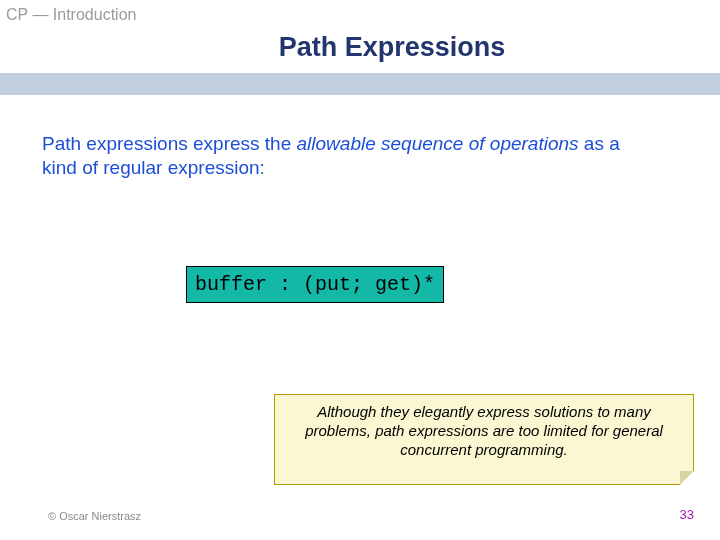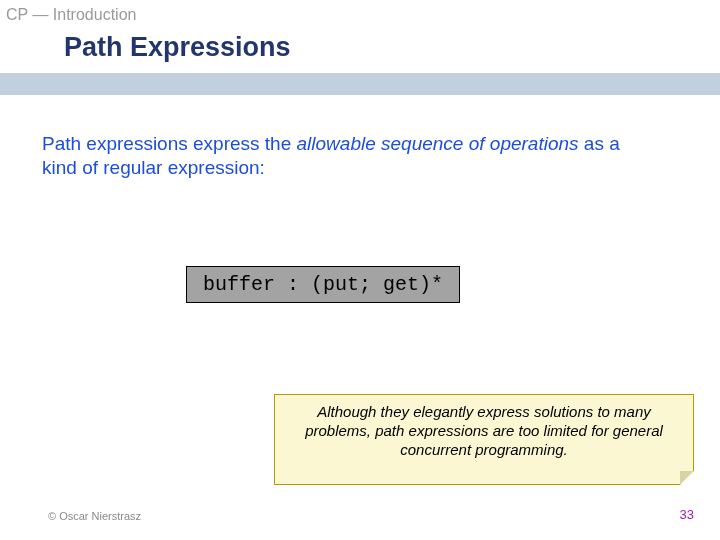--- a/index.html
+++ b/index.html
@@ -6,34 +6,35 @@
   html, body { width: 720px; height: 540px; font-family: Arial, Helvetica, sans-serif; background: #fff; color: #000; }
   .slide { width: 720px; height: 540px; position: relative; background: #fff; }
   .header-label {
     position: absolute; top: 6px; left: 6px;
     font-size: 16px; color: #9a9a9a;
   }
   .title-bar {
     position: absolute; left: 0; top: 22px; width: 720px;
     padding: 10px 0 10px 64px;
     border-bottom: 22px solid #c2cfdf;
+    text-align: center;
   }
   .title-text {
     font-size: 27px; font-weight: bold; color: #22356f;
   }
   .body-text {
     position: absolute; left: 42px; top: 132px; width: 600px;
     font-size: 19px; line-height: 1.25; color: #1d4ed8;
   }
   .body-text .leading { }
   .body-text .italic { font-style: italic; }
   .code-box {
     position: absolute; left: 186px; top: 266px;
-    border: 1px solid #000; background: #a3a3a3;
-    padding: 6px 16px;
+    border: 1px solid #000; background: #14b8a6;
+    padding: 6px 8px;
     font-family: "Courier New", Courier, monospace;
     font-size: 20px; white-space: pre;
   }
   .note-box {
     position: absolute; right: 26px; top: 394px; width: 420px;
     background: #fbf7d3;
     border: 1.5px solid #b79a00;
     padding: 8px 12px 25px 12px;
     font-size: 15px; font-style: italic;
     text-align: center; line-height: 1.25;

